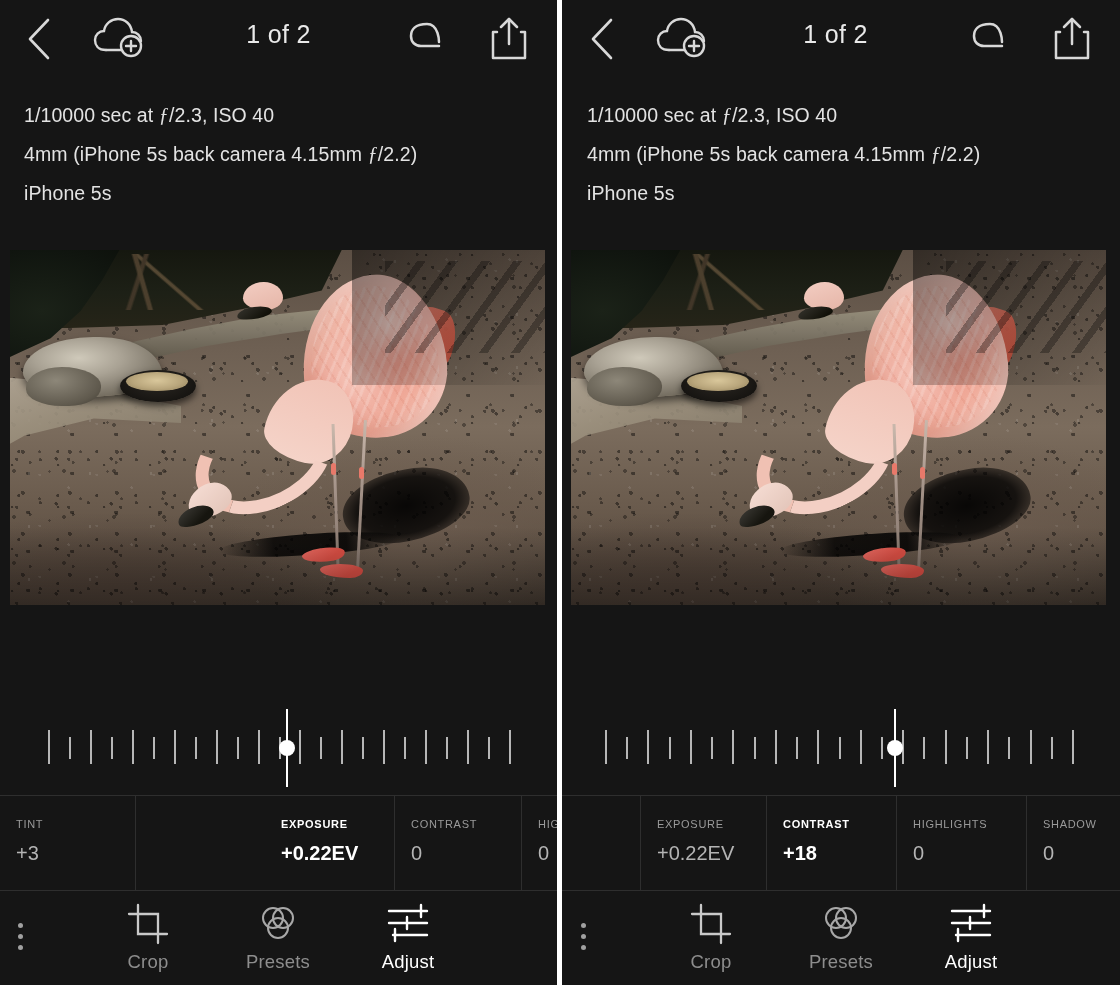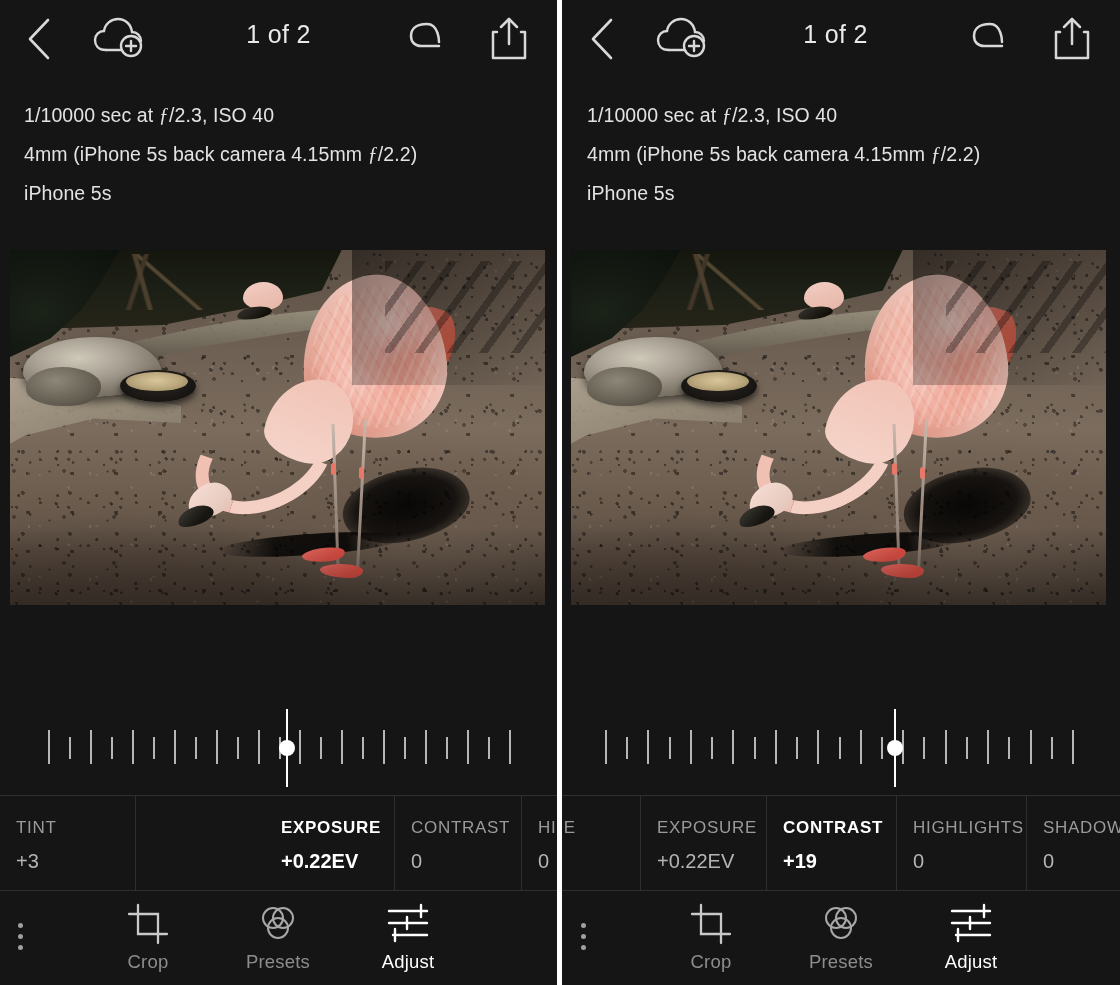--- a/index.html
+++ b/index.html
@@ -284,21 +284,21 @@
     border-bottom: 1px solid #2e2e2e;
     background: #151515;
     overflow: hidden;
   }
   .cell {
     position: absolute; top: 0; height: 94px;
     border-right: 1px solid #2e2e2e;
     padding: 22px 0 0 16px;
   }
   .cell .c-label {
-    font-size: 17px; letter-spacing: 0.7px; color: #9a9a9a; font-weight: 400;
+    font-size: 11px; letter-spacing: 0.7px; color: #9a9a9a; font-weight: 400;
     white-space: nowrap;
   }
   .cell .c-value {
     font-size: 20px; color: #b4b4b4; margin-top: 12px; font-weight: 400;
     white-space: nowrap;
   }
   .cell.active .c-label { color: #ffffff; font-weight: 700; }
   .cell.active .c-value { color: #ffffff; font-weight: 700; }
 
   
@@ -607,21 +607,21 @@
         <div class="cell" style="left: -66px; width: 150px;">
           <div class="c-label">O TONE</div>
           <div class="c-value"></div>
         </div>
         <div class="cell" style="left: 84px; width: 126px;">
           <div class="c-label">EXPOSURE</div>
           <div class="c-value">+0.22EV</div>
         </div>
         <div class="cell active" style="left: 210px; width: 130px;">
           <div class="c-label">CONTRAST</div>
-          <div class="c-value">+19</div>
+          <div class="c-value">+18</div>
         </div>
         <div class="cell" style="left: 340px; width: 130px;">
           <div class="c-label">HIGHLIGHTS</div>
           <div class="c-value">0</div>
         </div>
         <div class="cell" style="left: 470px; width: 130px;">
           <div class="c-label">SHADOW</div>
           <div class="c-value">0</div>
         </div>
       </div>

